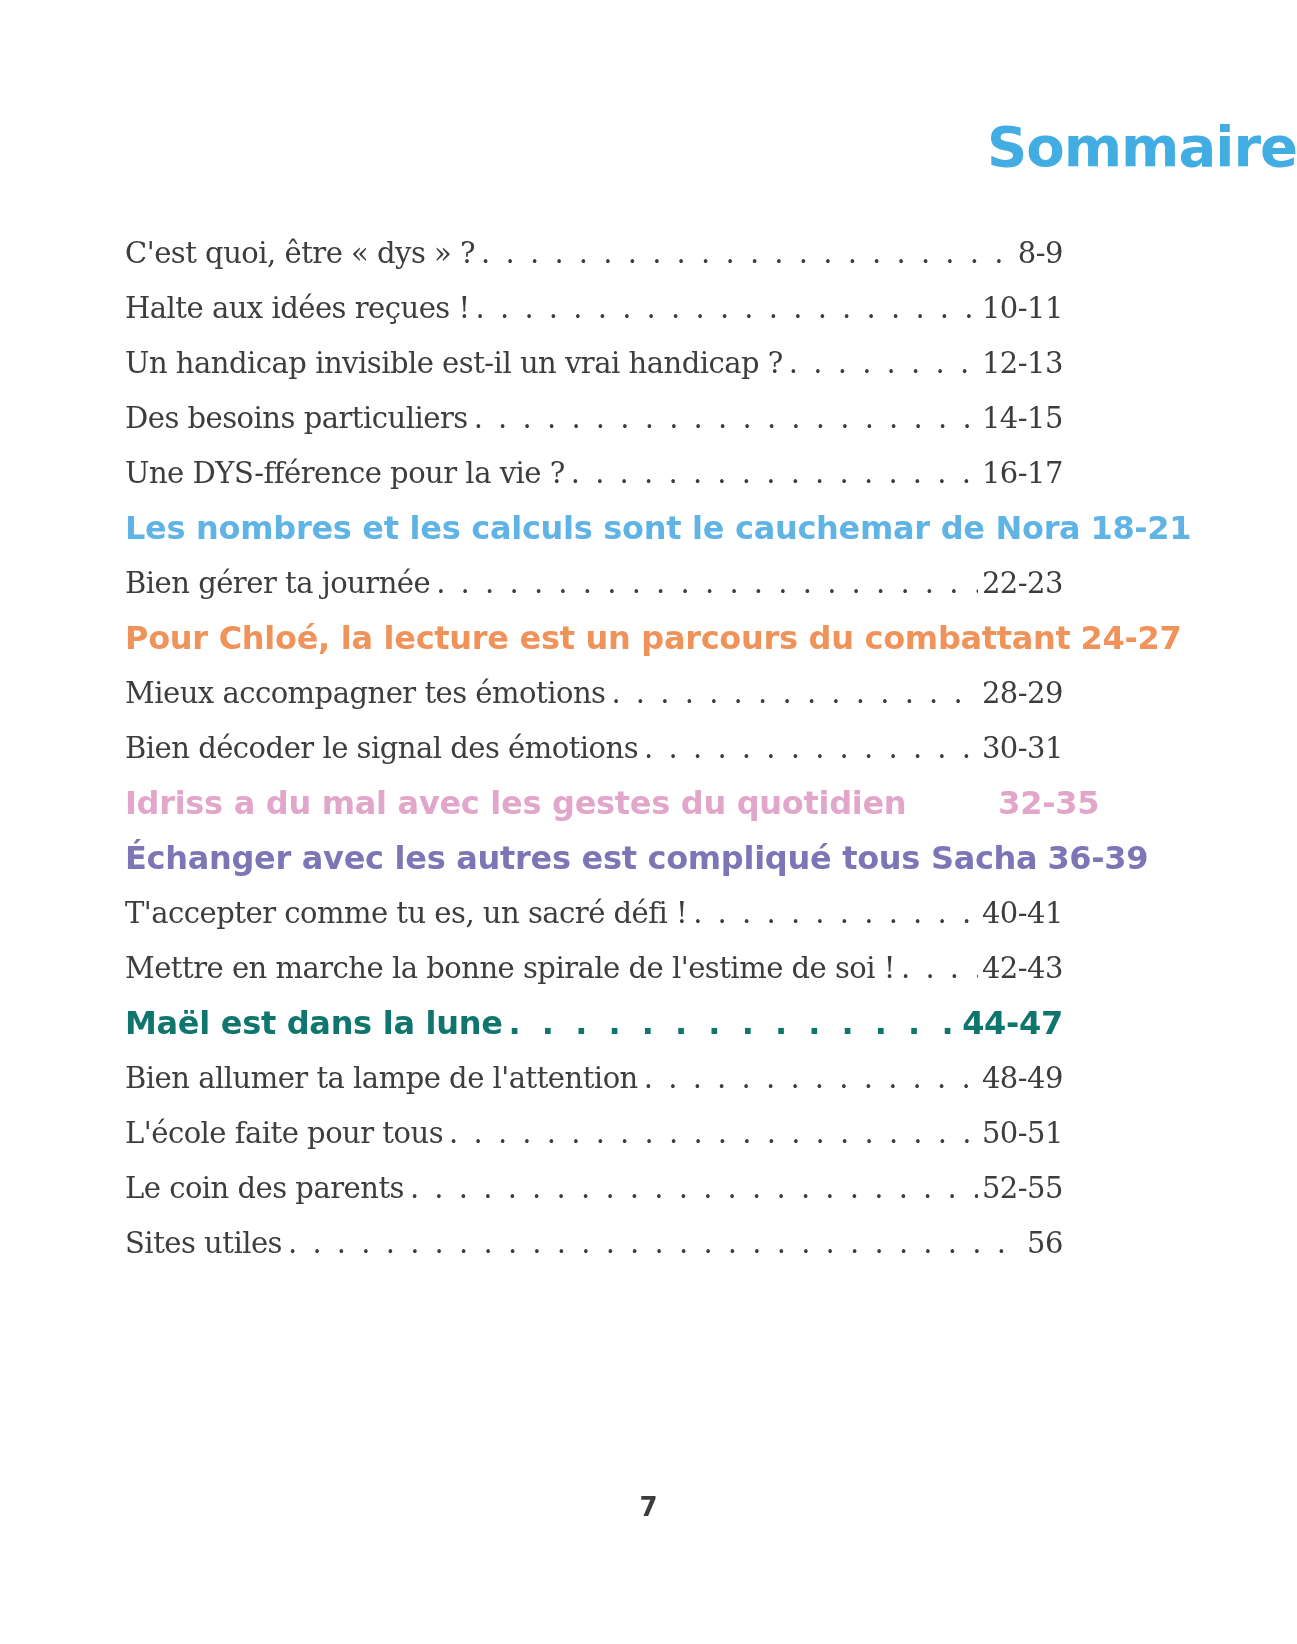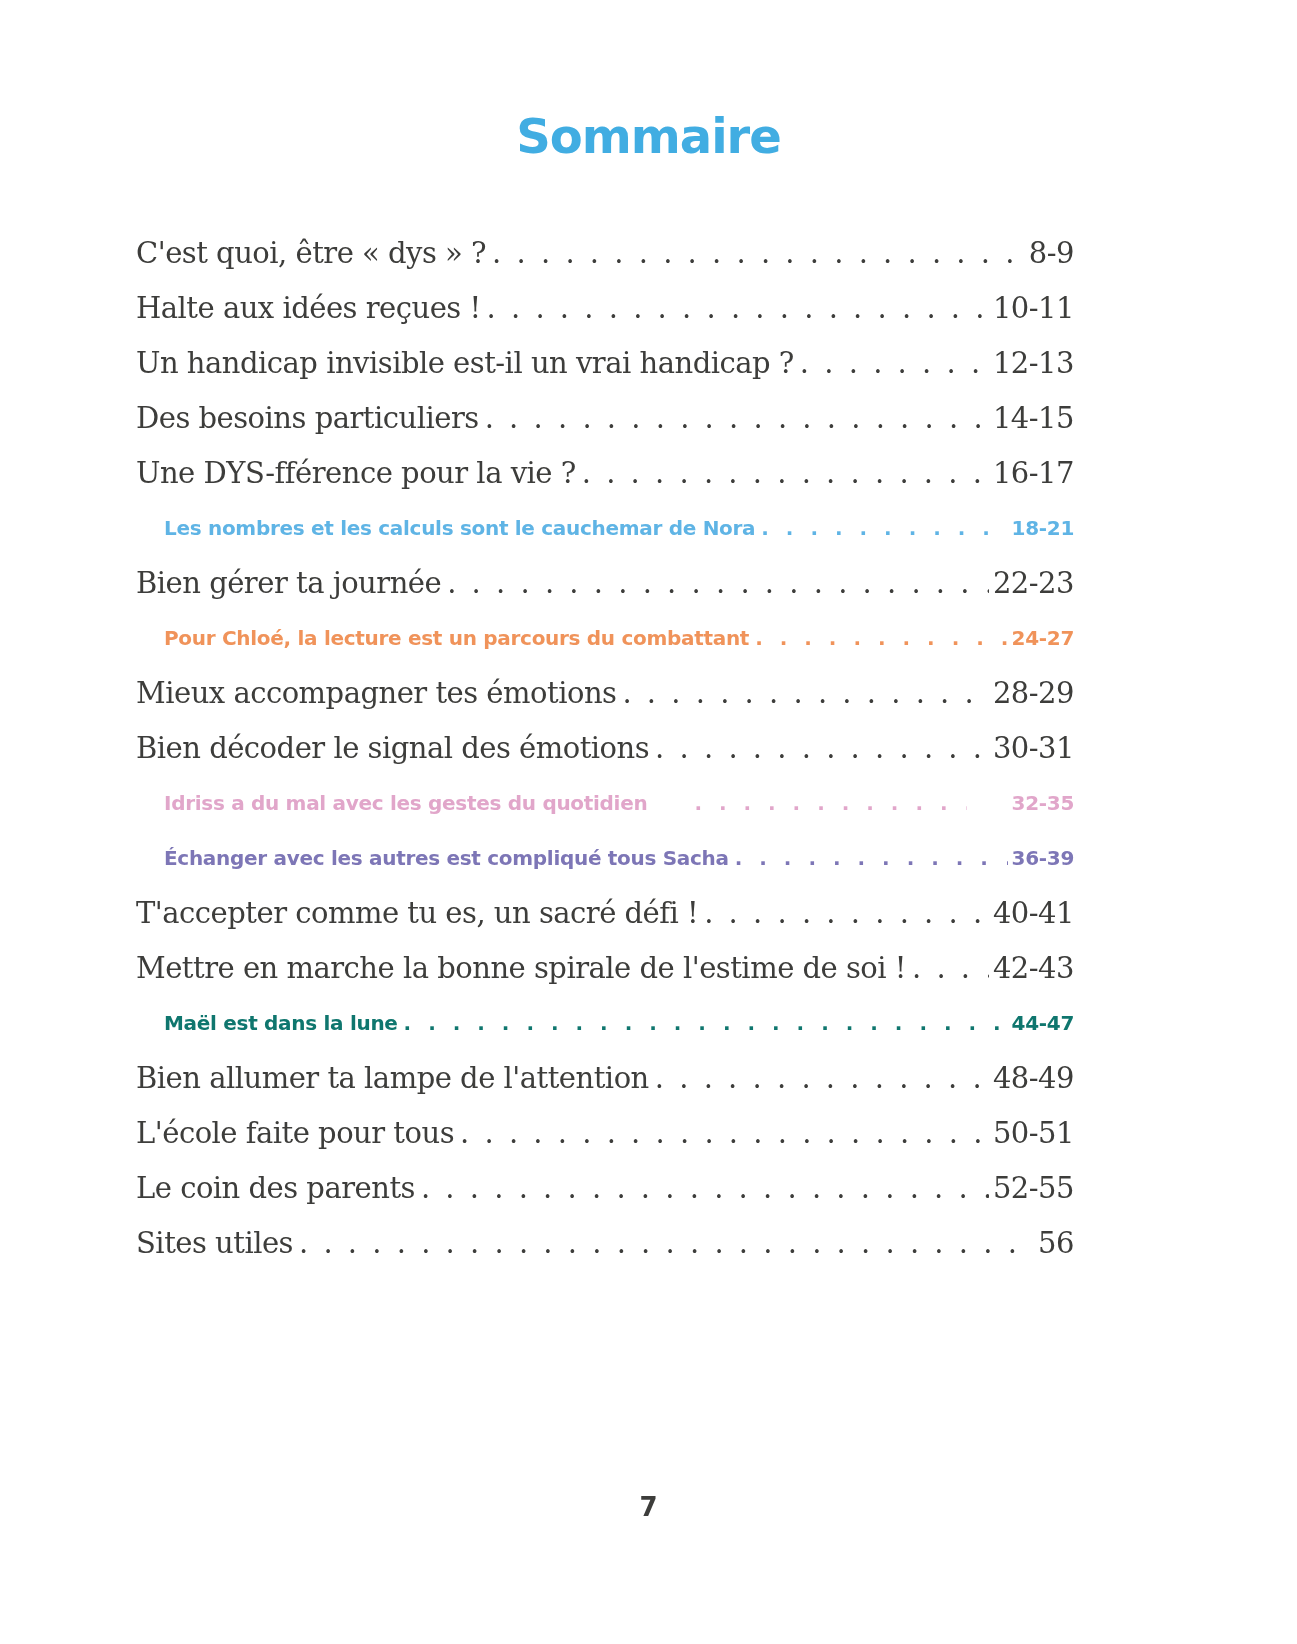--- a/index.html
+++ b/index.html
@@ -13,30 +13,30 @@
     position: relative;
     font-family: "DejaVu Serif", serif;
     color: var(--c-text, #3d3d3b);
     overflow: hidden;
   }
   .page-title {
     position: absolute;
     top: 76px;
     left: 0;
     width: 100%;
-    text-align: center;
+    text-align: right;
     font-family: "DejaVu Sans", "Liberation Sans", sans-serif;
     font-weight: bold;
-    font-size: 48px;
+    font-size: 56px;
     letter-spacing: -1px;
     color: var(--c-title, #41ade2);
   }
   .toc {
     position: absolute;
-    left: 136px;
+    left: 125px;
     top: 226px;
     width: 938px;
   }
   .toc-row {
     display: flex;
     align-items: baseline;
     height: 55px;
     line-height: 55px;
     font-size: 29px;
     letter-spacing: -0.5px;
@@ -56,23 +56,22 @@
     content: ". . . . . . . . . . . . . . . . . . . . . . . . . . . . . . . . . . . . . . . . . . . . . . . . . . . . . . . . . . . . . . . . . . . .";
     letter-spacing: 3px;
   }
   .toc-row .pages {
     flex: 0 0 auto;
     text-align: right;
   }
   .toc-row.accent {
     font-family: "DejaVu Sans", "Liberation Sans", sans-serif;
     font-weight: bold;
-    font-size: 20px;
+    font-size: 32px;
     letter-spacing: -0.3px;
-    margin-left: 28px;
   }
   .toc-row.accent .leader::after {
     letter-spacing: 5px;
   }
   .page-footer {
     position: absolute;
     top: 1492px;
     left: 0;
     width: 100%;
     text-align: center;

